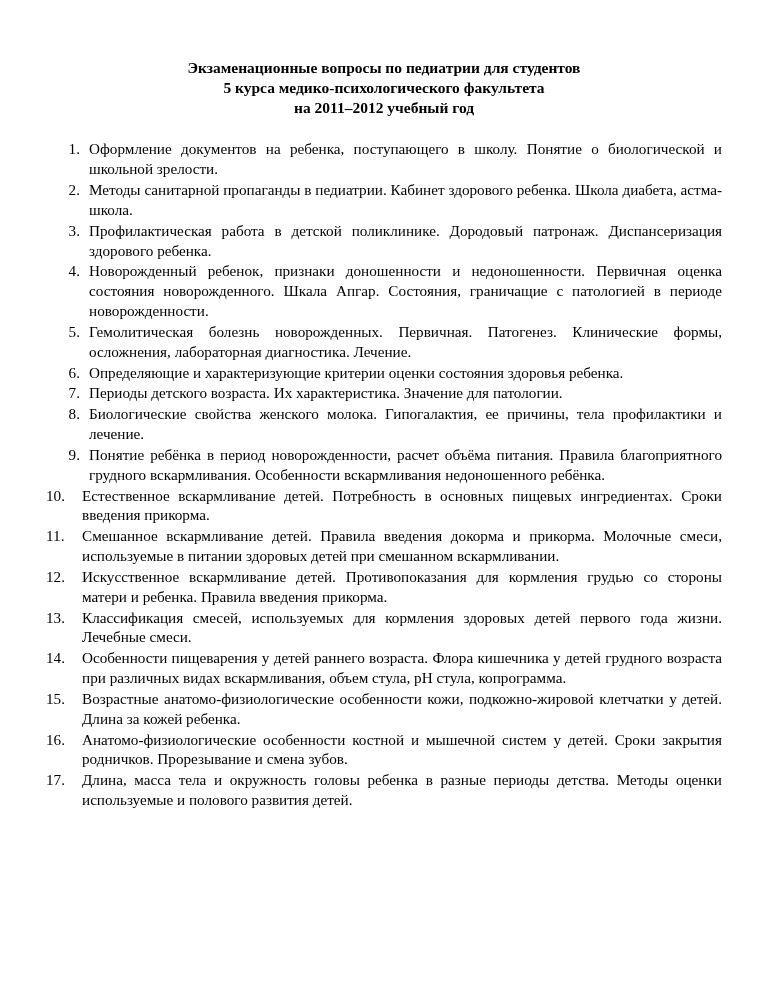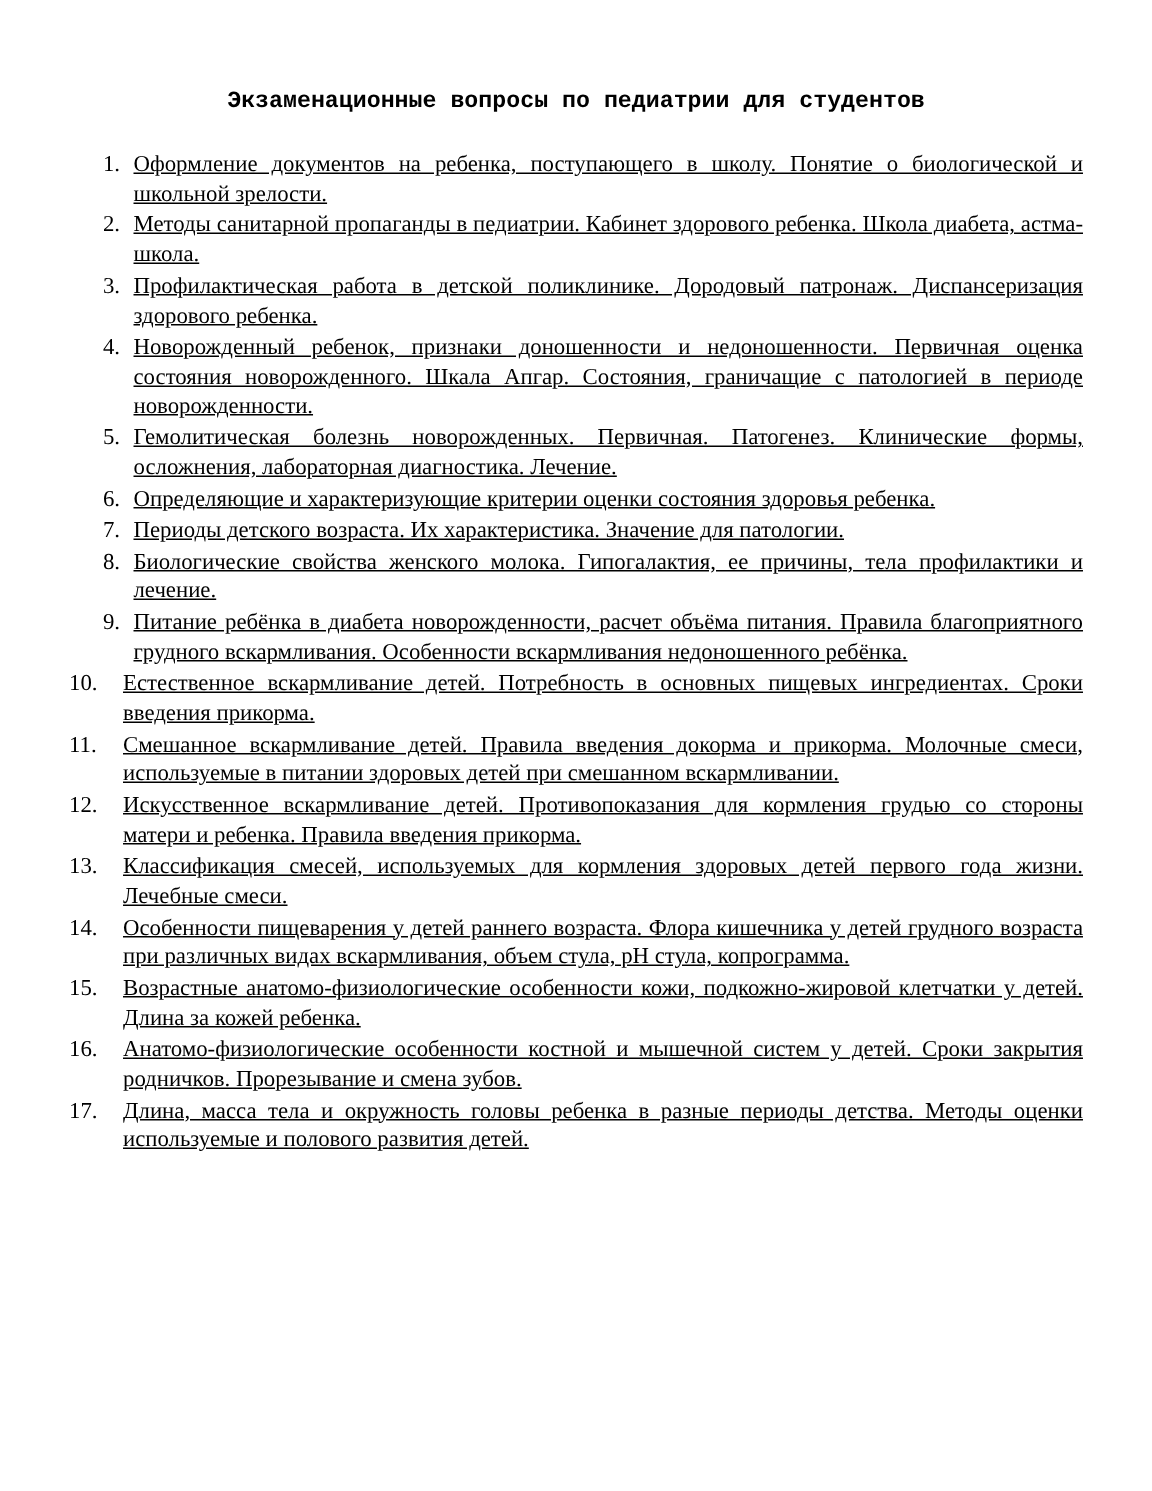--- a/index.html
+++ b/index.html
@@ -23,28 +23,26 @@
   .doc-title {
     text-align: center;
     font-weight: bold;
     font-size: 15.5px;
     line-height: 1.28;
     margin: 0 0 22px 0;
   }
   .doc-title .line {
     display: block;
     white-space: nowrap;
-    font-family: Liberation Mono, monospace;
   }
   ol.questions {
     list-style: none;
     margin: 0;
     padding: 0;
     counter-reset: qnum;
-    text-decoration: underline;
   }
   ol.questions > li {
     counter-increment: qnum;
     position: relative;
     padding-left: 43px;
     margin-bottom: 1px;
     font-size: 15.2px;
     line-height: 1.305;
     text-align: justify;
     text-justify: inter-word;
@@ -72,32 +70,34 @@
     text-align: justify;
   }
 </style>
 </head>
 <body>
 
 <div class="page">
 
   <div class="doc-title">
     <span class="line">Экзаменационные вопросы по педиатрии для студентов</span>
+    <span class="line">5 курса медико-психологического факультета</span>
+    <span class="line">на 2011–2012 учебный год</span>
   </div>
 
   <ol class="questions">
     <li>Оформление документов на ребенка, поступающего в школу. Понятие о биологической и школьной зрелости.</li>
     <li>Методы санитарной пропаганды в педиатрии. Кабинет здорового ребенка. Школа диабета, астма-школа.</li>
     <li>Профилактическая работа в детской поликлинике. Дородовый патронаж. Диспансеризация здорового ребенка.</li>
     <li>Новорожденный ребенок, признаки доношенности и недоношенности. Первичная оценка состояния новорожденного. Шкала Апгар. Состояния, граничащие с патологией в периоде новорожденности.</li>
     <li>Гемолитическая болезнь новорожденных. Первичная. Патогенез. Клинические формы, осложнения, лабораторная диагностика. Лечение.</li>
     <li>Определяющие и характеризующие критерии оценки состояния здоровья ребенка.</li>
     <li>Периоды детского возраста. Их характеристика. Значение для патологии.</li>
     <li>Биологические свойства женского молока. Гипогалактия, ее причины, тела профилактики и лечение.</li>
-    <li>Питание ребёнка в диабета новорожденности, расчет объёма питания. Правила благоприятного грудного вскармливания. Особенности вскармливания недоношенного ребёнка.</li>
+    <li>Понятие ребёнка в период новорожденности, расчет объёма питания. Правила благоприятного грудного вскармливания. Особенности вскармливания недоношенного ребёнка.</li>
     <li class="tight">Естественное вскармливание детей. Потребность в основных пищевых ингредиентах. Сроки введения прикорма.</li>
     <li class="tight">Смешанное вскармливание детей. Правила введения докорма и прикорма. Молочные смеси, используемые в питании здоровых детей при смешанном вскармливании.</li>
     <li class="tight">Искусственное вскармливание детей. Противопоказания для кормления грудью со стороны матери и ребенка. Правила введения прикорма.</li>
     <li class="tight">Классификация смесей, используемых для кормления здоровых детей первого года жизни. Лечебные смеси.</li>
     <li class="tight">Особенности пищеварения у детей раннего возраста. Флора кишечника у детей грудного возраста при различных видах вскармливания, объем стула, рН стула, копрограмма.</li>
     <li class="tight">Возрастные анатомо-физиологические особенности кожи, подкожно-жировой клетчатки у детей. Длина за кожей ребенка.</li>
     <li class="tight">Анатомо-физиологические особенности костной и мышечной систем у детей. Сроки закрытия родничков. Прорезывание и смена зубов.</li>
     <li class="tight">Длина, масса тела и окружность головы ребенка в разные периоды детства. Методы оценки используемые и полового развития детей.</li>
   </ol>
 

